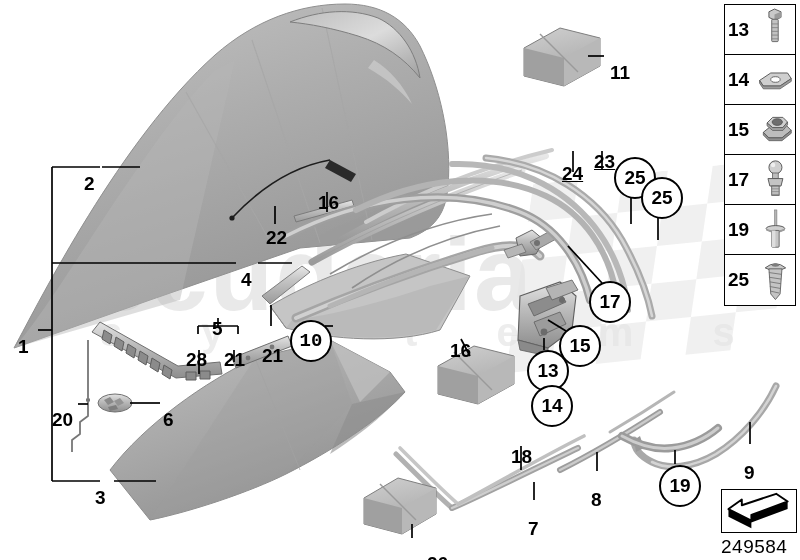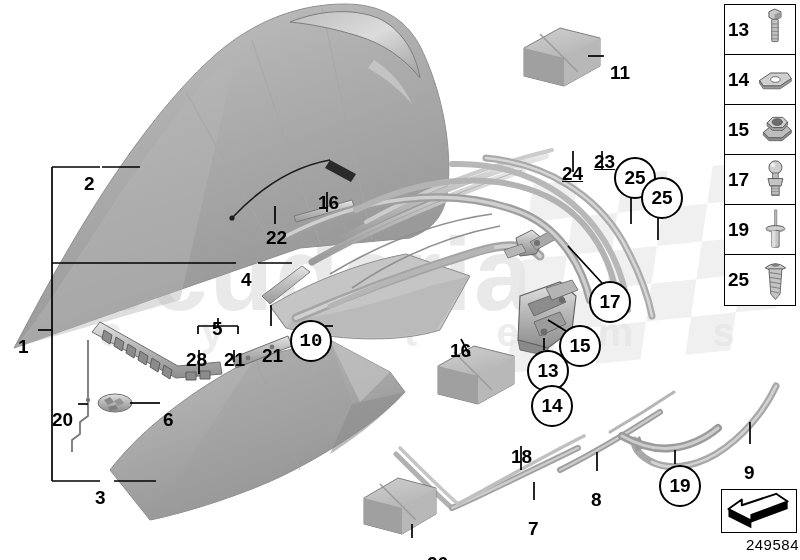--- a/index.html
+++ b/index.html
@@ -35,22 +35,22 @@
            display:flex;align-items:center;}
   .leg-row:last-child{border-bottom:none;}
   .leg-num{font-weight:bold;font-size:19px;color:#000;padding-left:3px;width:26px;}
   .leg-art{flex:1;height:100%;position:relative;}
   .leg-art svg{position:absolute;left:0;top:0;width:100%;height:100%;}
 
   
   #inset{position:absolute;left:721px;top:489px;width:76px;height:44px;
          border:1.5px solid #000;background:#fff;box-sizing:border-box;}
   #inset svg{width:100%;height:100%;}
-  #diagid{position:absolute;left:721px;top:536px;width:78px;text-align:right;
-          font-size:15px;color:#000;letter-spacing:.5px;}
+  #diagid{position:absolute;left:721px;top:536px;width:78px;text-align:left;
+          font-size:19px;color:#000;letter-spacing:.5px;}
 </style>
 </head>
 <body>
 
 <div id="stage">
 
   <div class="wm-text wm-main">scuderia</div>
   <div class="wm-text wm-sub">s y s t e m s</div>
 
   <svg class="wm-flag" viewBox="0 0 260 220">

